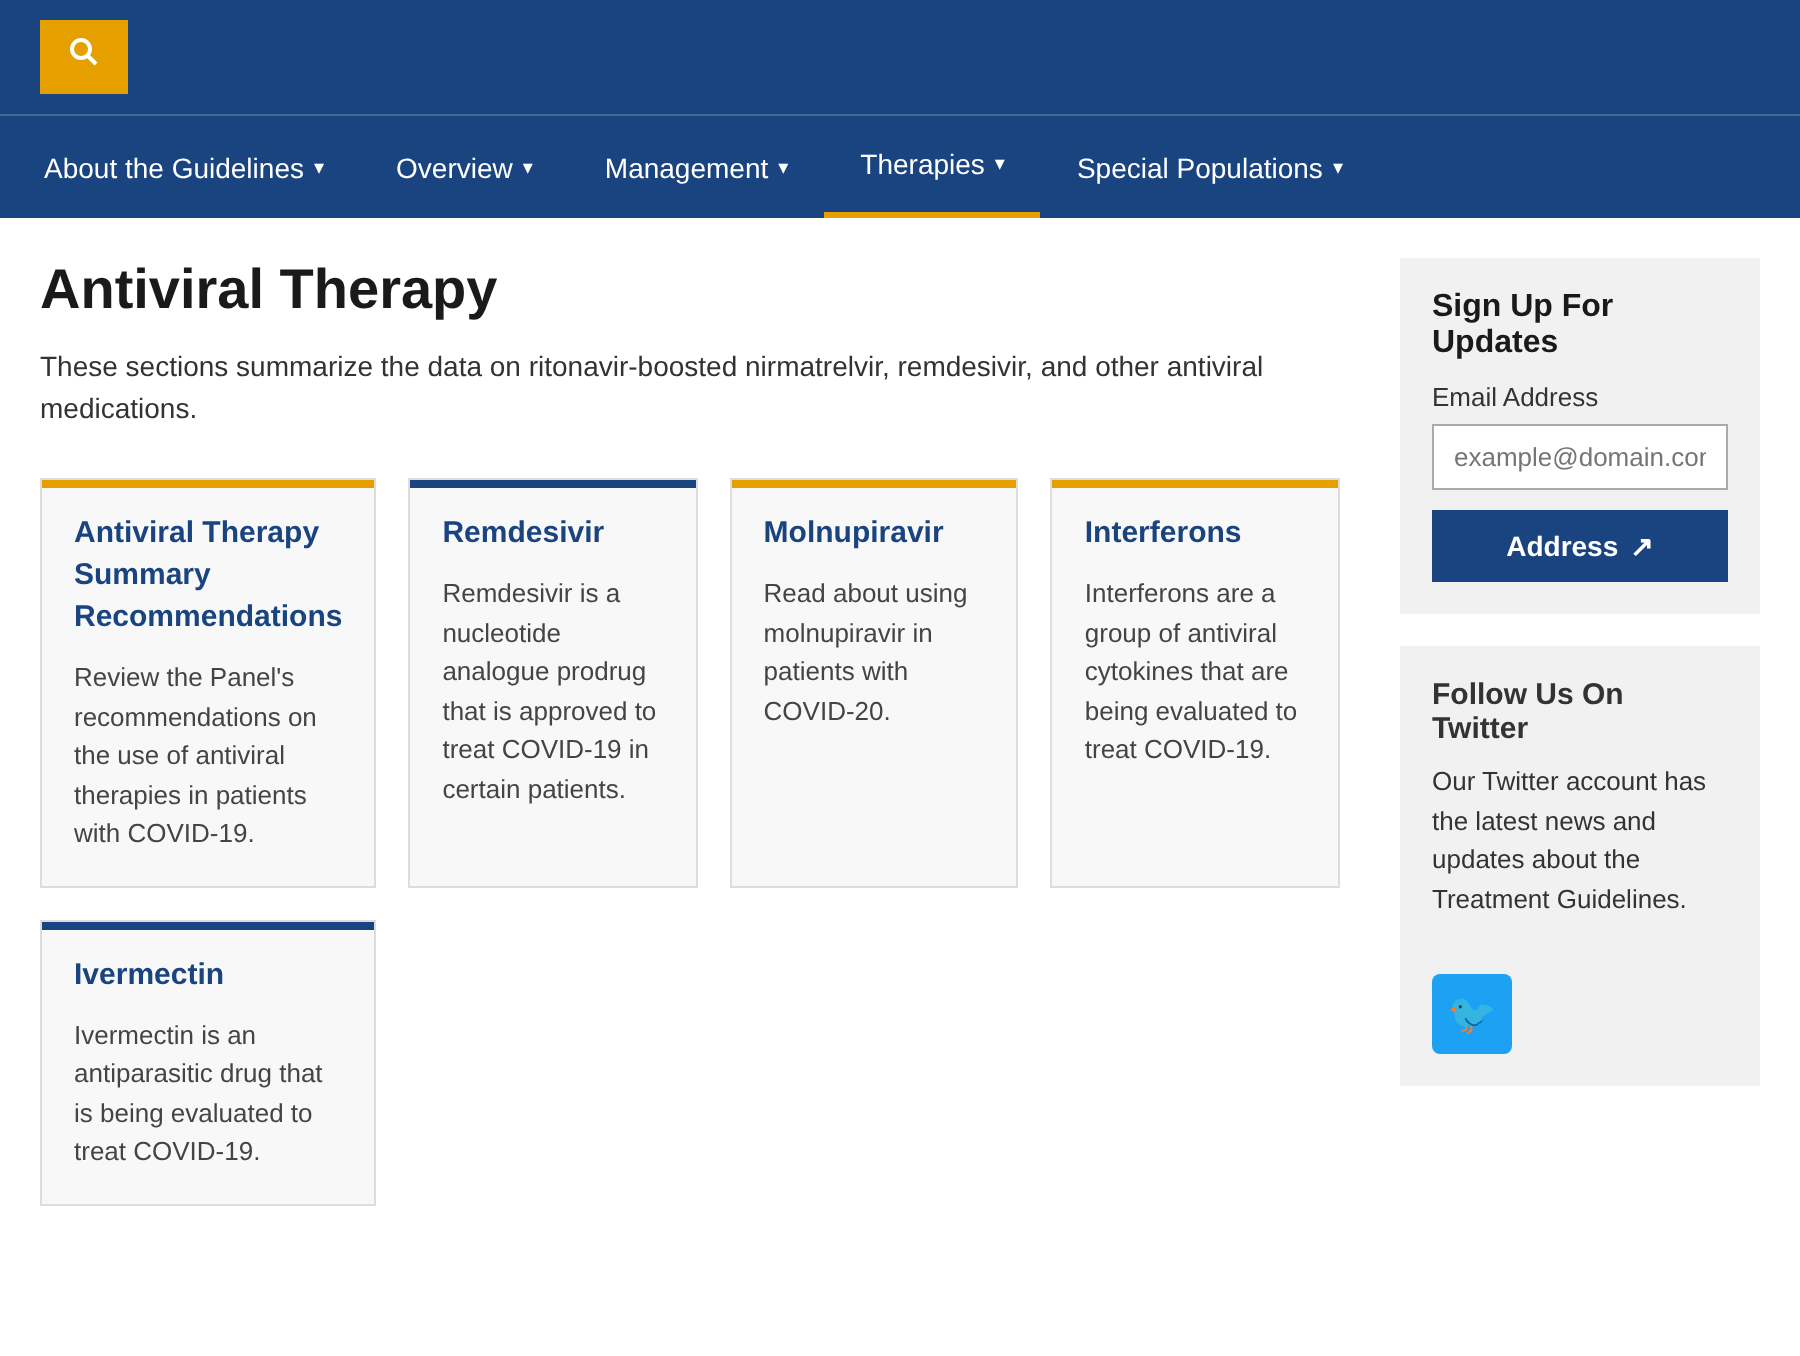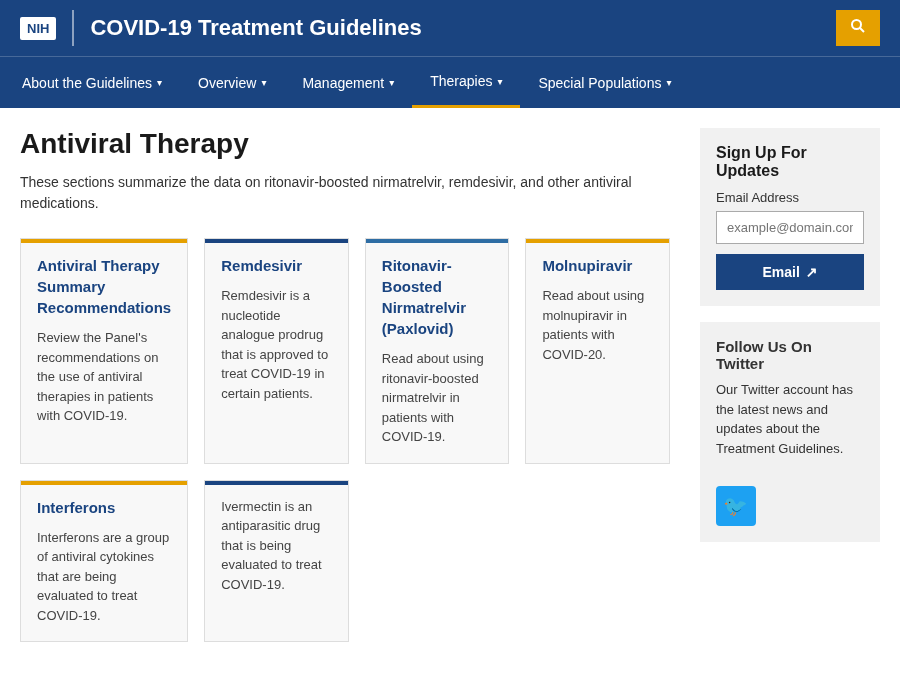--- a/index.html
+++ b/index.html
@@ -213,27 +213,20 @@
       cursor: pointer;
     }
     .twitter-bird {
       font-size: 20px;
     }
   </style>
 </head>
 <body>
 
 <div class="header">
-  <div class="header-left">
-    <div class="nih-logo">
-      <span>NIH</span>
-    </div>
-    <div class="nih-divider"></div>
-    <span class="header-title">COVID-19 Treatment Guidelines</span>
-  </div>
   <div class="search-area">
     <button class="search-button">
       <svg width="16" height="16" viewBox="0 0 16 16" fill="white">
         <circle cx="6.5" cy="6.5" r="4.5" stroke="white" stroke-width="2" fill="none"></circle>
         <line x1="10" y1="10" x2="14" y2="14" stroke="white" stroke-width="2"></line>
       </svg>
     </button>
   </div>
 </div>
 
@@ -270,49 +263,46 @@
       <div class="card yellow-top">
         <div class="card-title">Antiviral Therapy Summary Recommendations</div>
         <div class="card-text">Review the Panel's recommendations on the use of antiviral therapies in patients with COVID-19.</div>
       </div>
 
       <div class="card blue-top">
         <div class="card-title">Remdesivir</div>
         <div class="card-text">Remdesivir is a nucleotide analogue prodrug that is approved to treat COVID-19 in certain patients.</div>
       </div>
 
-      <div class="card teal-top">
-        <div class="card-title">Ritonavir-Boosted Nirmatrelvir (Paxlovid)</div>
-        <div class="card-text">Read about using ritonavir-boosted nirmatrelvir in patients with COVID-19.</div>
-      </div>
 
       <div class="card yellow-top">
         <div class="card-title">Molnupiravir</div>
         <div class="card-text">Read about using molnupiravir in patients with COVID-20.</div>
       </div>
 
       <div class="card yellow-top">
         <div class="card-title">Interferons</div>
         <div class="card-text">Interferons are a group of antiviral cytokines that are being evaluated to treat COVID-19.</div>
       </div>
 
       <div class="card blue-top">
+        <div class="card-title">Ivermectin</div>
         <div class="card-text">Ivermectin is an antiparasitic drug that is being evaluated to treat COVID-19.</div>
       </div>
 
     </div>
   </div>
 
   <div class="sidebar">
     <div class="sidebar-box">
       <div class="sidebar-title">Sign Up For Updates</div>
       <div class="sidebar-label">Email Address</div>
       <input class="sidebar-input" type="email" placeholder="example@domain.com" style="">
       <button class="sidebar-submit">
-        <span>Email</span>
+        <span>Address</span>
         <span>↗</span>
       </button>
     </div>
 
     <div class="sidebar-box">
       <div class="twitter-section-title">Follow Us On Twitter</div>
       <div class="twitter-desc">Our Twitter account has the latest news and updates about the Treatment Guidelines.</div>
       <div class="twitter-icon-btn">
         <span class="twitter-bird">🐦</span>
       </div>

